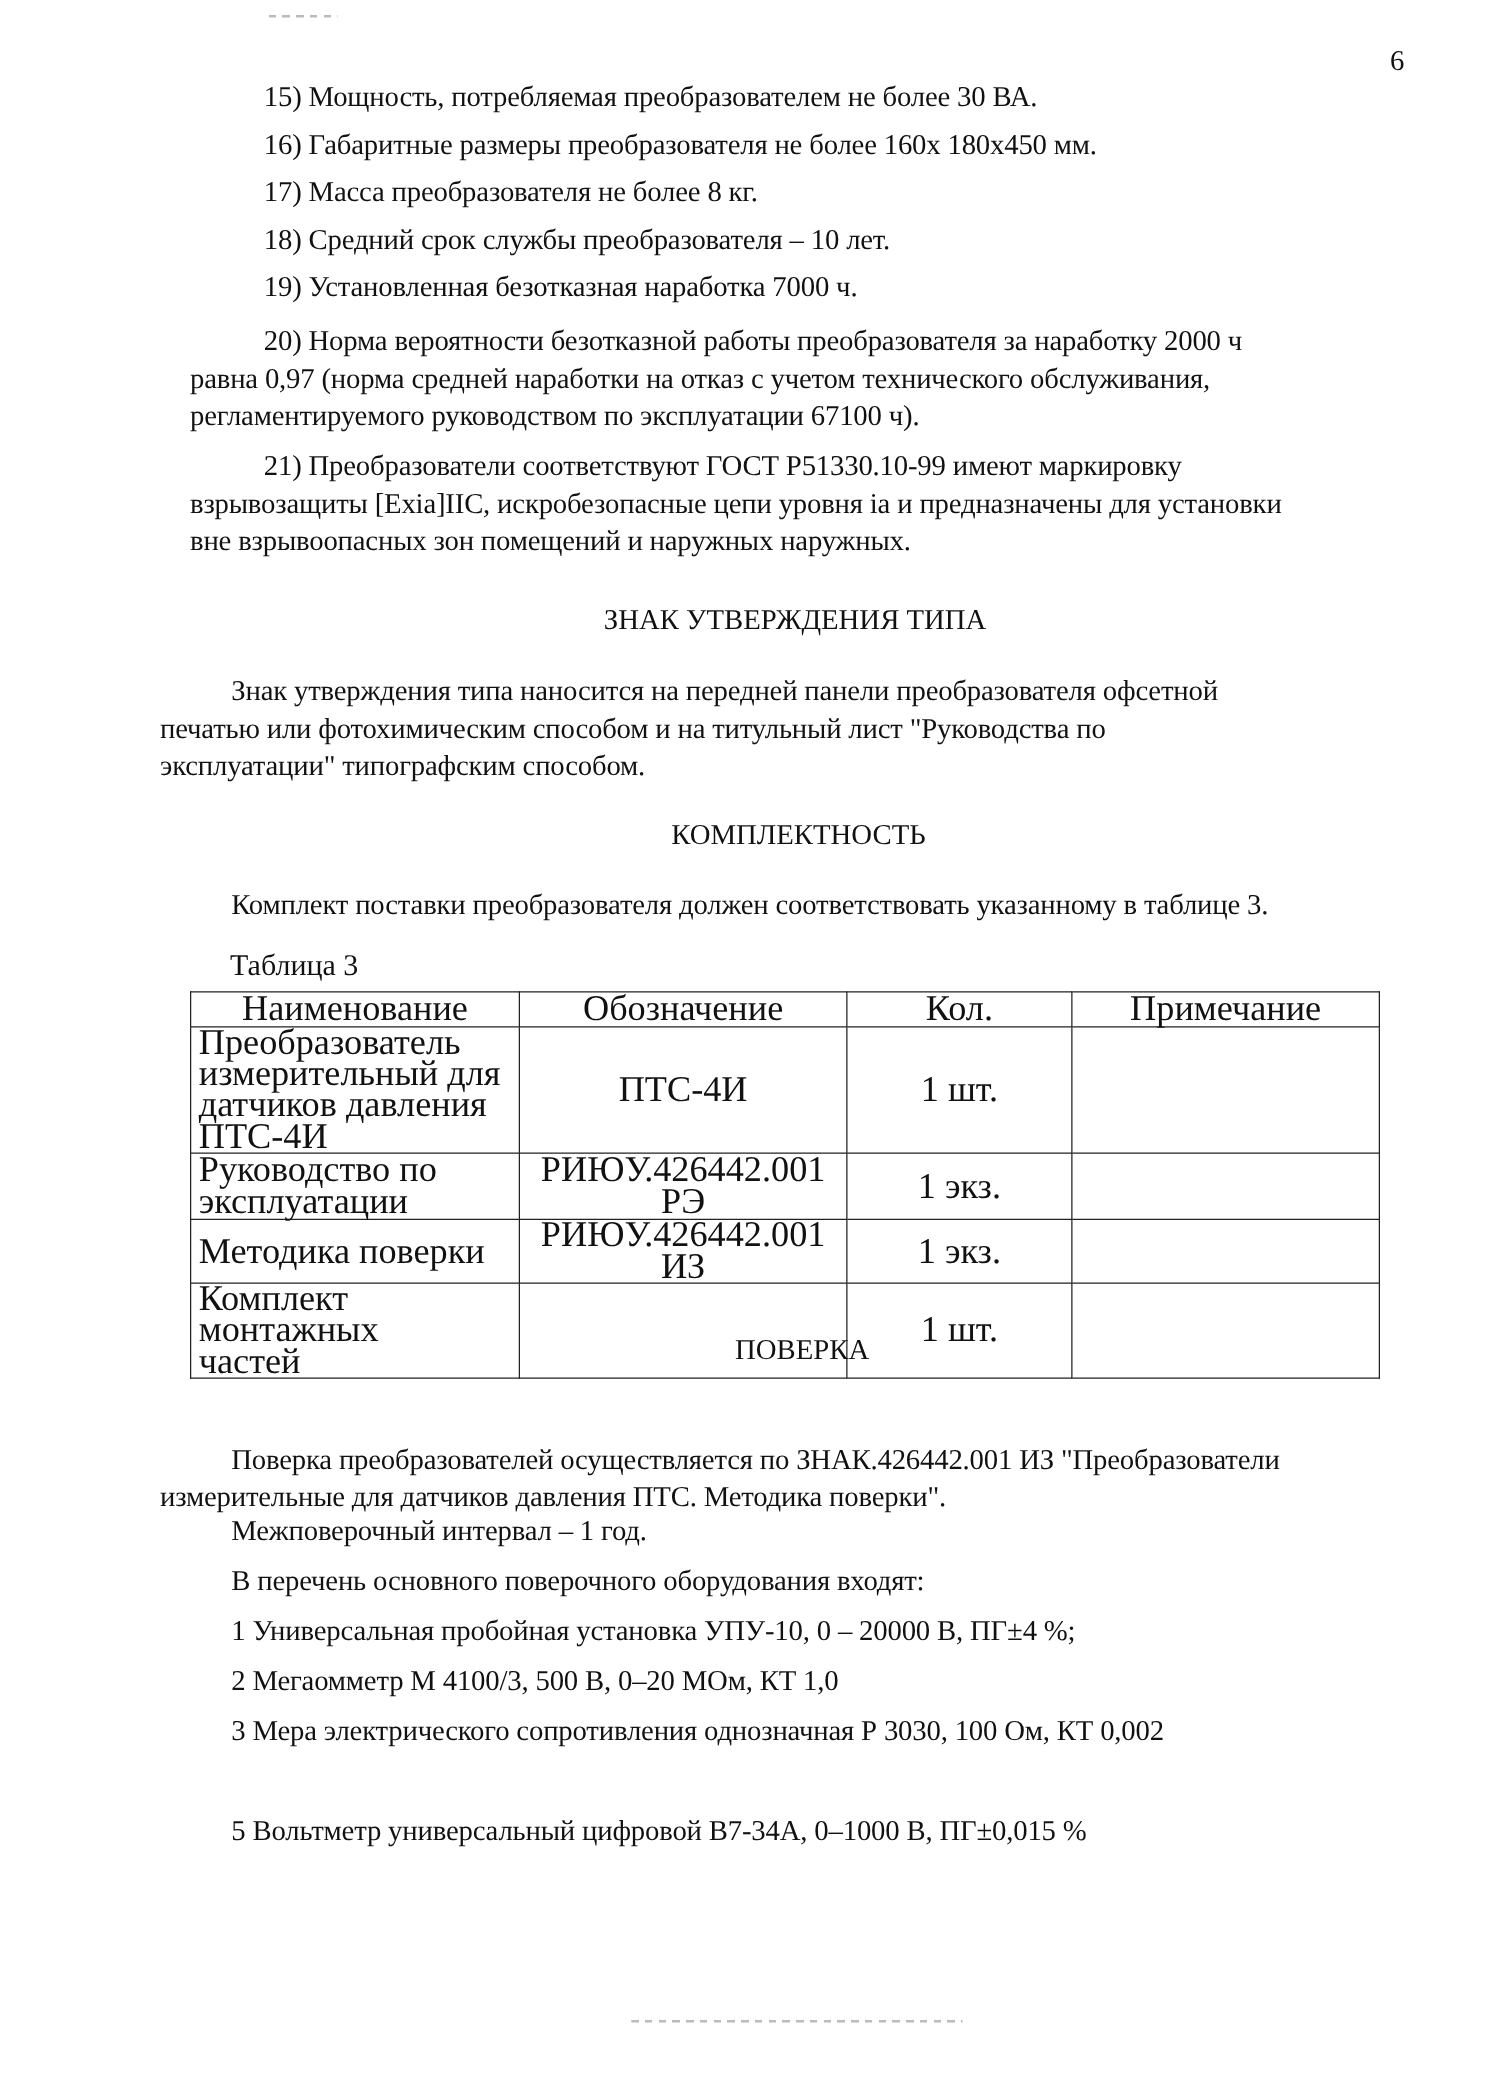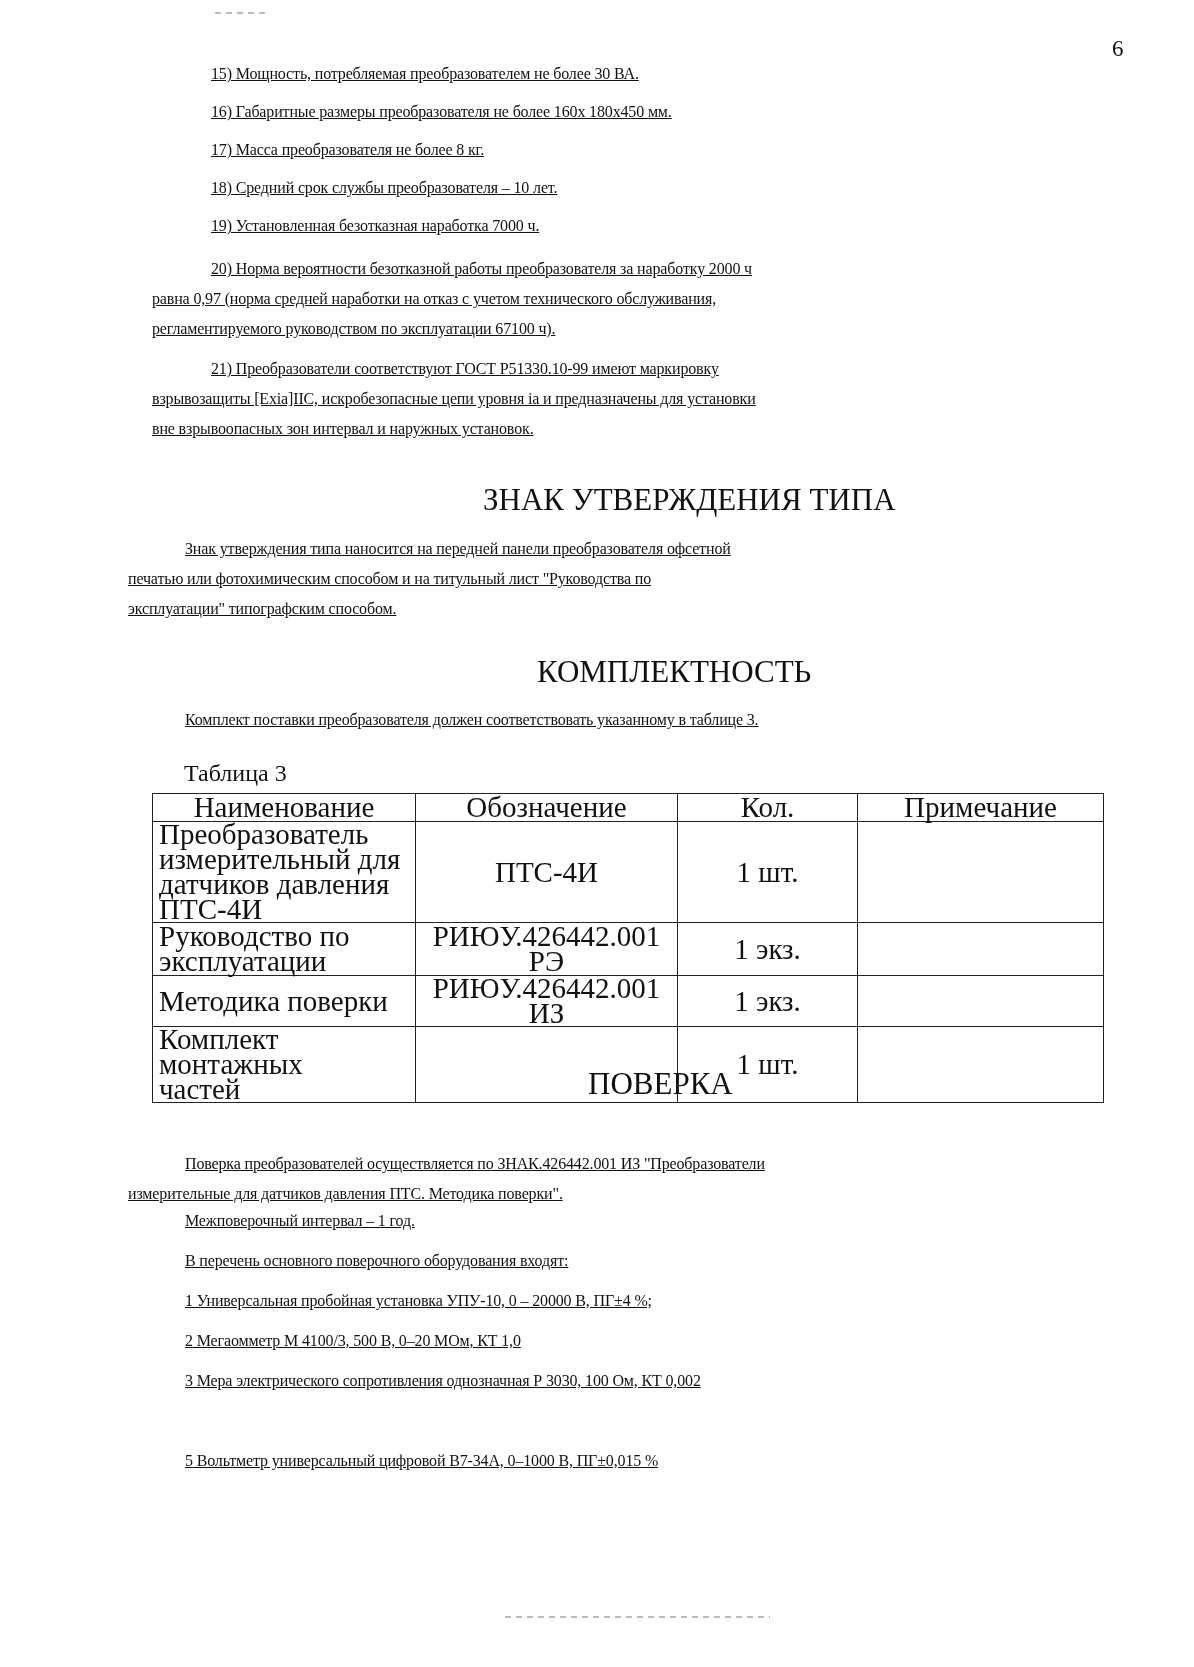--- a/index.html
+++ b/index.html
@@ -17,22 +17,22 @@
     font-size: 23px;
   }
   .page {
     position: absolute;
     left: 0; top: 0;
     width: 1194px;
     height: 1667px;
   }
   .abs { position: absolute; white-space: nowrap; line-height: 1; }
   .page-number { left: 1112px; top: 37px; font-size: 23px; }
-  .line { font-size: 16px; letter-spacing: -0.15px; text-decoration: underline; }
-  .heading { font-size: 31px; letter-spacing: 0px; }
+  .line { font-size: 23px; letter-spacing: -0.15px; }
+  .heading { font-size: 23px; letter-spacing: 0px; }
 
   .table-caption { left: 184px; top: 761px; font-size: 24px; }
   table.spec {
     position: absolute;
     left: 152px;
     top: 793px;
     width: 951px;
     border-collapse: collapse;
     font-size: 29px;
     line-height: 25px;
@@ -76,21 +76,21 @@
   <div class="abs line" style="left:211px; top:142px;">17) Масса преобразователя не более 8 кг.</div>
   <div class="abs line" style="left:211px; top:180px;">18) Средний срок службы преобразователя – 10 лет.</div>
   <div class="abs line" style="left:211px; top:218px;">19) Установленная безотказная наработка 7000 ч.</div>
 
   <div class="abs line" style="left:211px; top:261px;">20) Норма вероятности безотказной работы преобразователя за наработку 2000 ч</div>
   <div class="abs line" style="left:152px; top:291px;">равна 0,97 (норма средней наработки на отказ с учетом технического обслуживания,</div>
   <div class="abs line" style="left:152px; top:321px;">регламентируемого руководством по эксплуатации 67100 ч).</div>
 
   <div class="abs line" style="left:211px; top:361px;">21) Преобразователи соответствуют ГОСТ Р51330.10-99 имеют маркировку</div>
   <div class="abs line" style="left:152px; top:391px;">взрывозащиты [Exia]IIC, искробезопасные цепи уровня ia и предназначены для установки</div>
-  <div class="abs line" style="left:152px; top:421px;">вне взрывоопасных зон интервал и наружных установок.</div>
+  <div class="abs line" style="left:152px; top:421px;">вне взрывоопасных зон помещений и наружных наружных.</div>
 
   <div class="abs heading" style="left:483px; top:484px;">ЗНАК УТВЕРЖДЕНИЯ ТИПА</div>
   <div class="abs line" style="left:185px; top:541px;">Знак утверждения типа наносится на передней панели преобразователя офсетной</div>
   <div class="abs line" style="left:128px; top:571px;">печатью или фотохимическим способом и на титульный лист "Руководства по</div>
   <div class="abs line" style="left:128px; top:601px;">эксплуатации" типографским способом.</div>
 
   <div class="abs heading" style="left:537px; top:656px;">КОМПЛЕКТНОСТЬ</div>
   <div class="abs line" style="left:185px; top:712px;">Комплект поставки преобразователя должен соответствовать указанному в таблице 3.</div>
   <div class="abs table-caption">Таблица 3</div>
 

